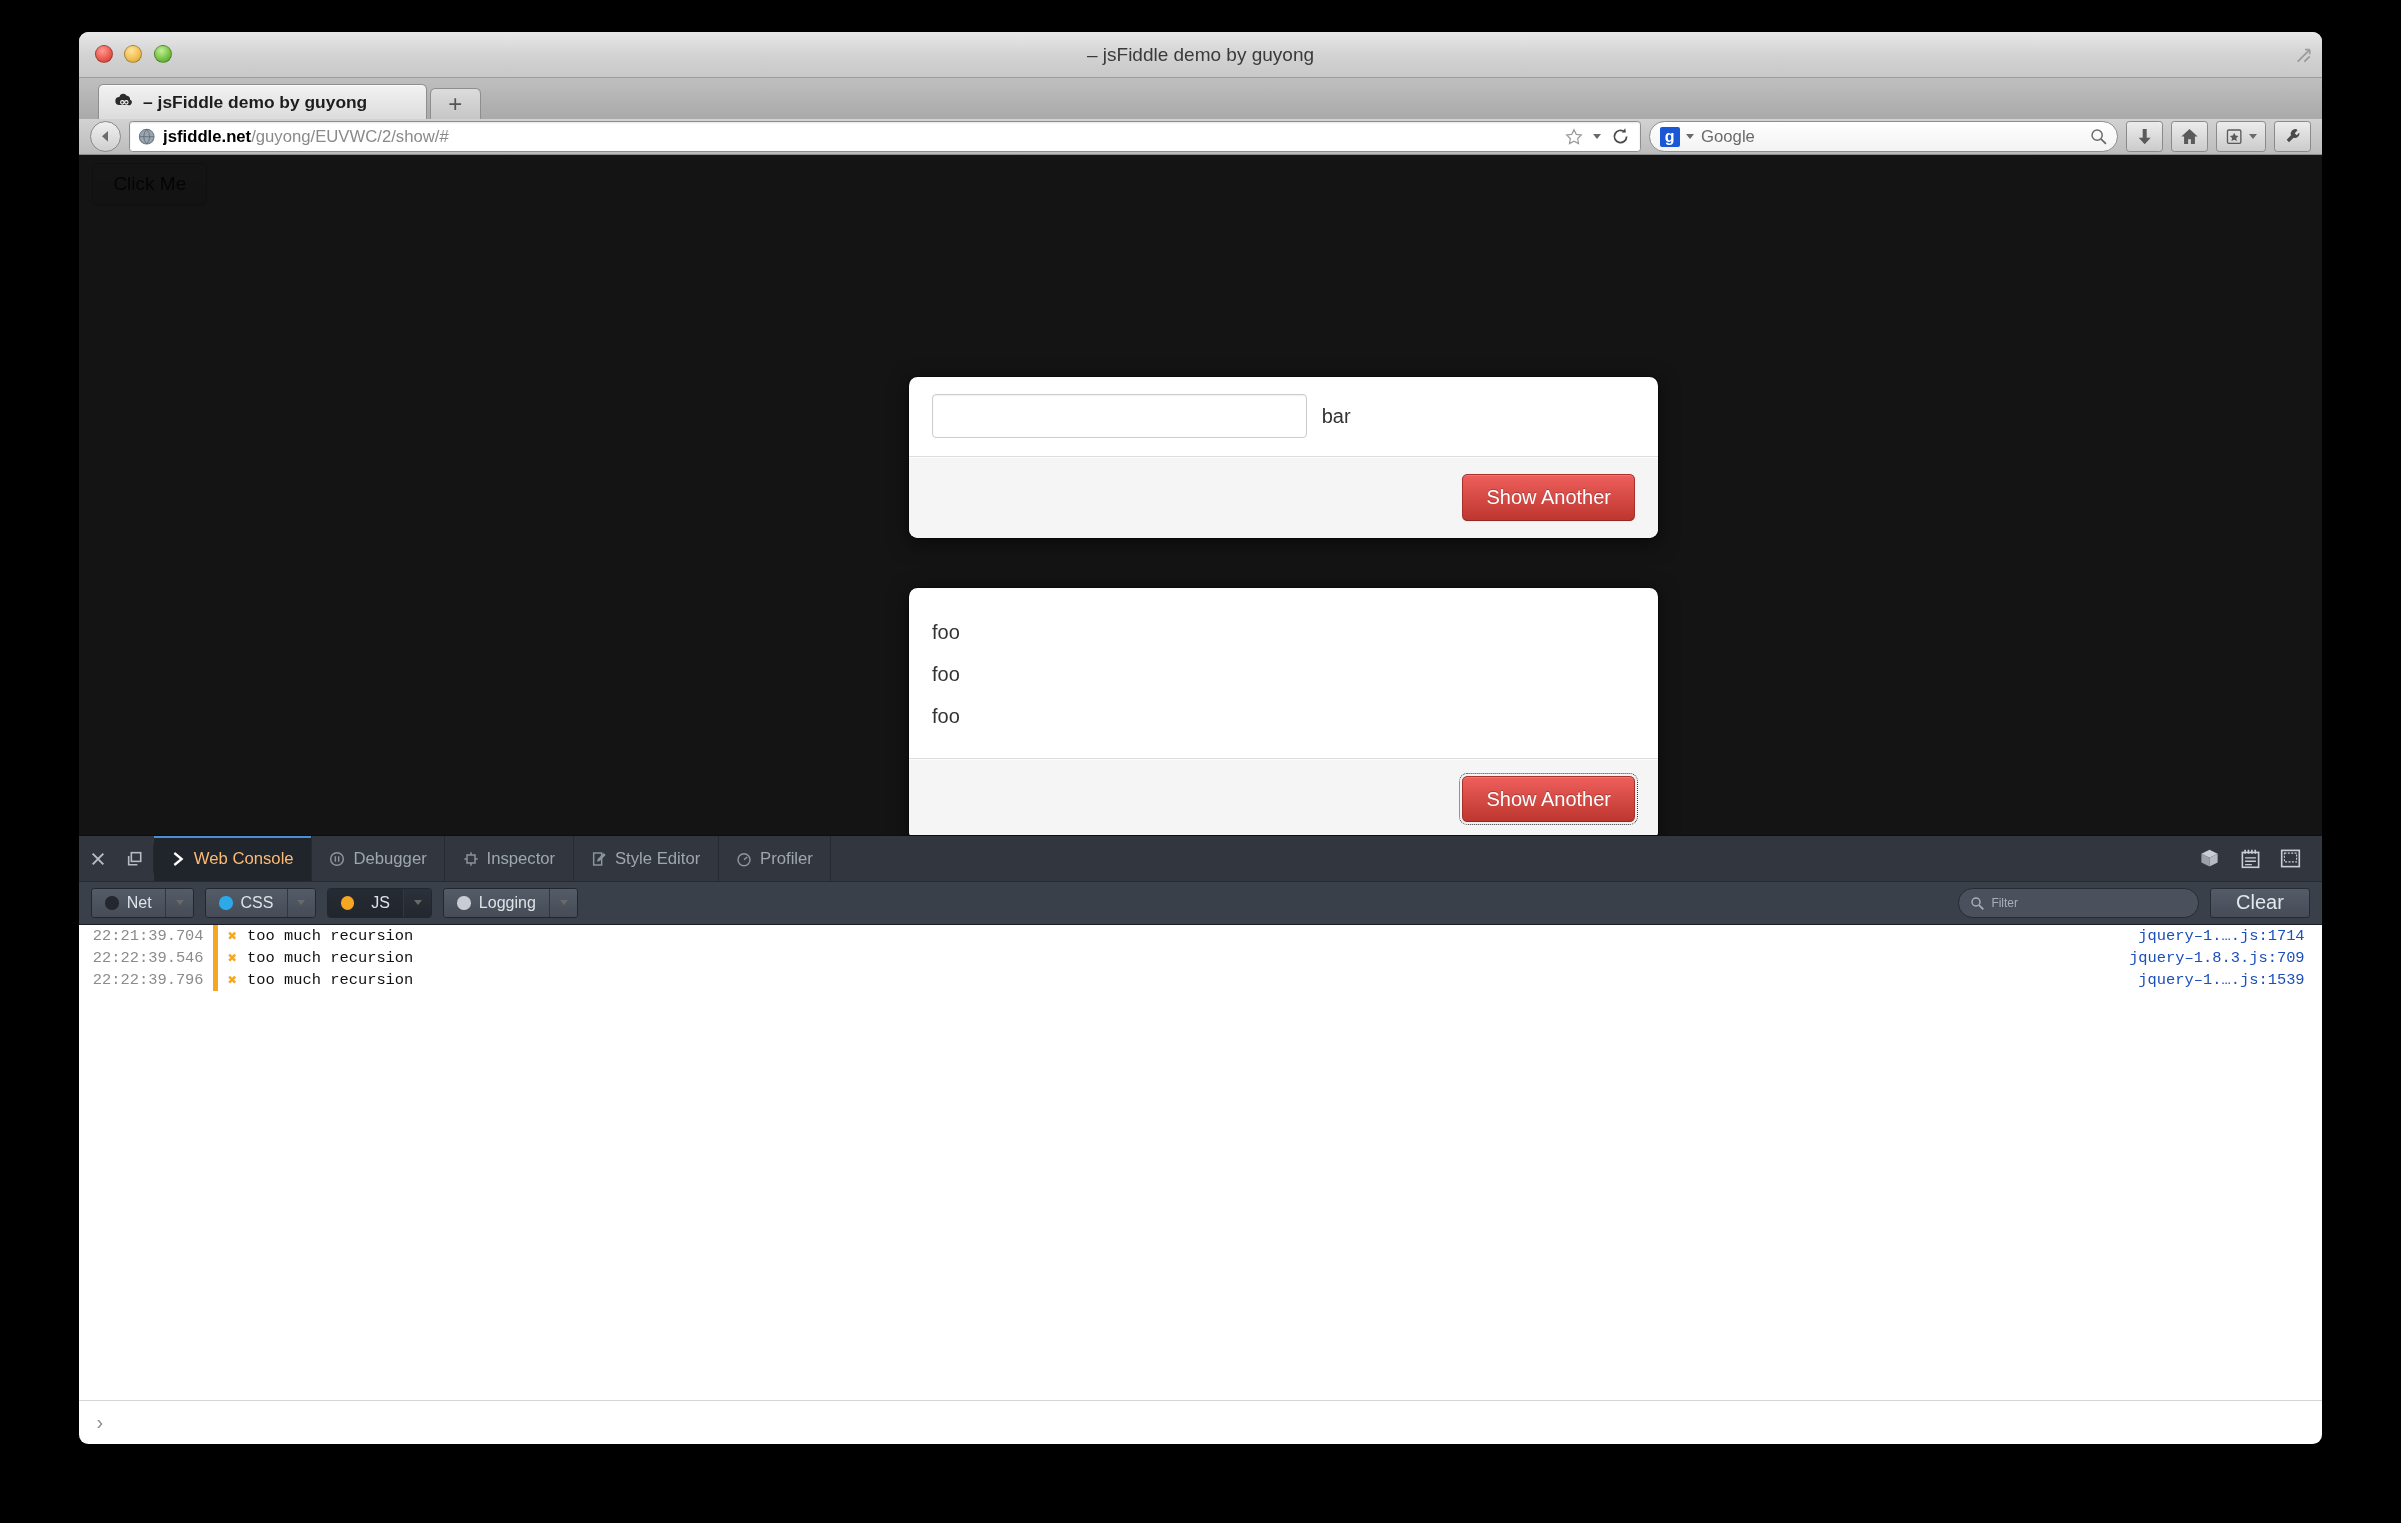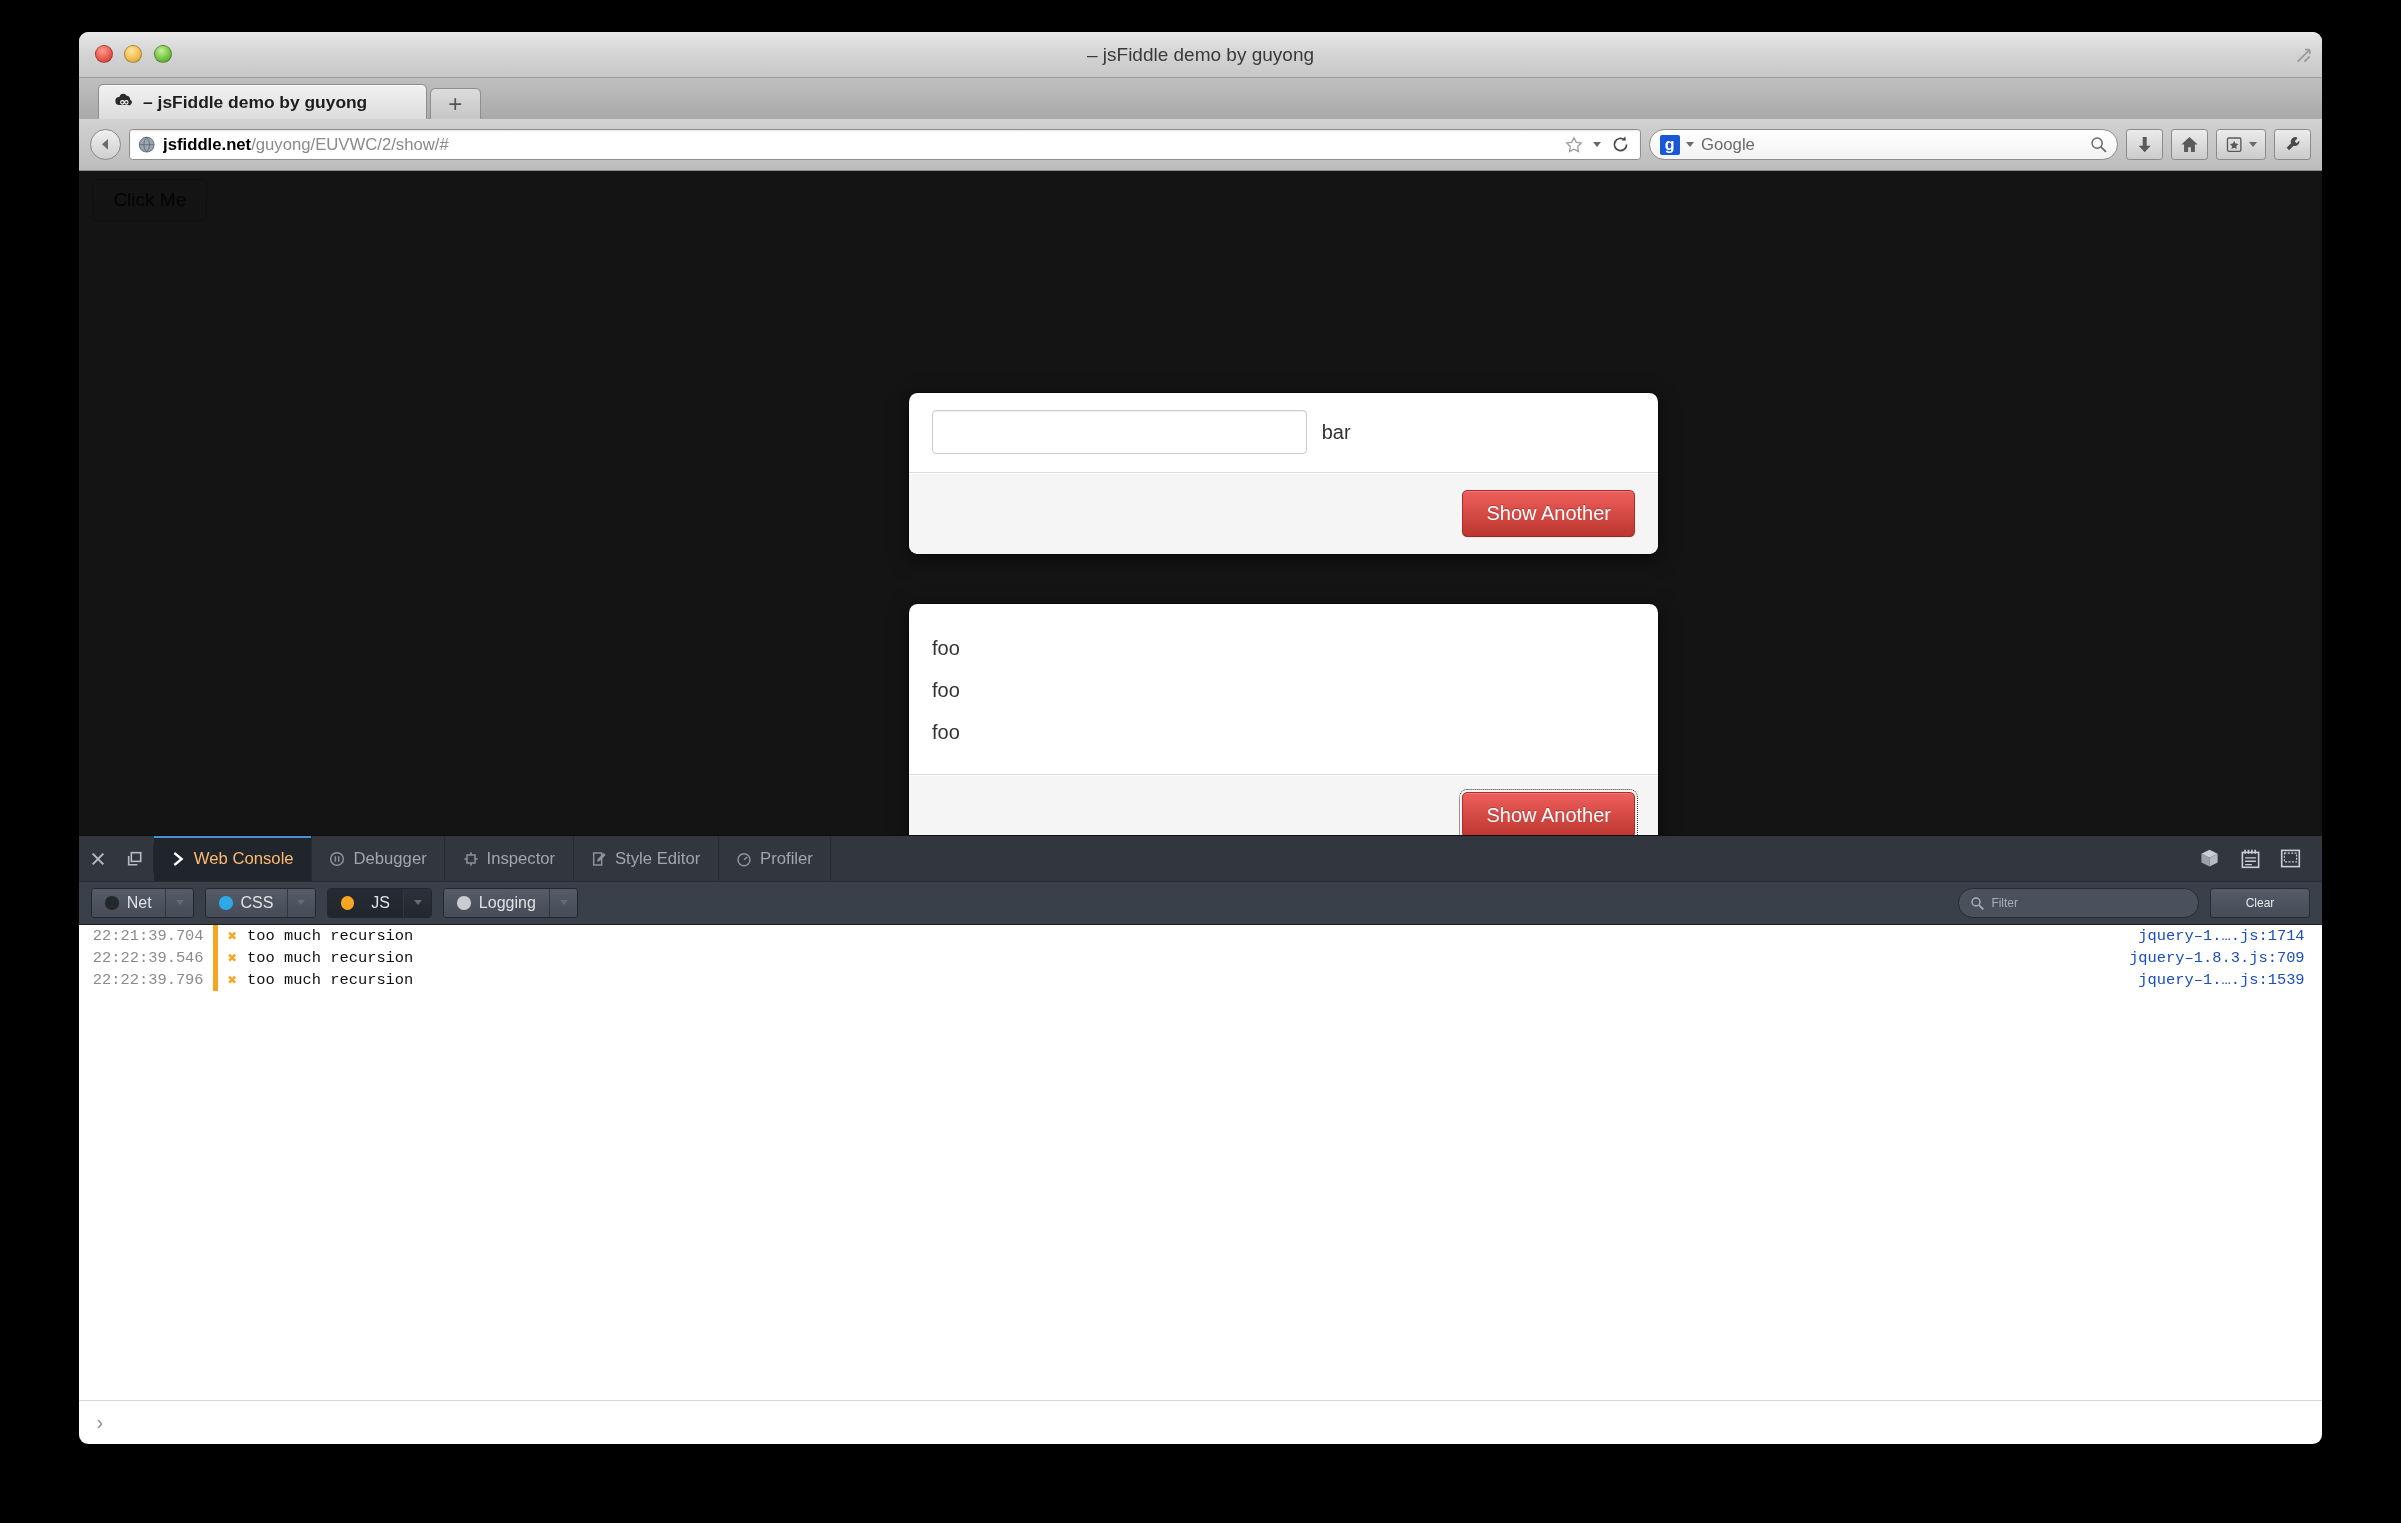--- a/index.html
+++ b/index.html
@@ -76,21 +76,21 @@
     width: 51px; height: 31px; margin-left: 2.7px;
     background: linear-gradient(to bottom, #dcdcdc, #c6c6c6);
     border: 0.7px solid #8e8e8e; border-bottom: none;
     border-radius: 5.4px 5.4px 0 0;
     display: flex; align-items: center; justify-content: center;
     font-size: 24px; color: #555; line-height: 1;
   }
 
   
   #navbar {
-    height: 52px;
+    height: 36px;
     background: linear-gradient(to bottom, #d2d2d2, #bcbcbc);
     border-bottom: 0.7px solid #8b8b8b;
     display: flex; align-items: center;
     padding: 0 10.7px; gap: 8px;
     flex: 0 0 auto;
   }
   .nav-back {
     width: 31px; height: 31px; border-radius: 50%;
     background: linear-gradient(to bottom, #f0f0f0, #cfcfcf);
     border: 0.7px solid #8a8a8a;
@@ -238,21 +238,21 @@
     margin-left: auto; width: 241px; height: 29.4px;
     background: #4a515c; border: 0.7px solid #262b33; border-radius: 14.7px;
     display: flex; align-items: center; gap: 6.7px; padding: 0 10.7px;
     font-size: 12px; color: #a9b0ba;
   }
   .clear-btn {
     width: 100px; height: 29.4px;
     background: linear-gradient(to bottom, #545c68, #454c57);
     border: 0.7px solid #262b33; border-radius: 3.3px;
     display: flex; align-items: center; justify-content: center;
-    font-size: 12px; color: #e4e8ed;
+    font-size: 20px; color: #e4e8ed;
   }
 
   #dt-console { flex: 1 1 auto; background: #fff; overflow: hidden; position: relative; }
   .log-row {
     display: flex; align-items: center;
     height: 22px; font-family: "Liberation Mono", monospace; font-size: 15.4px;
   }
   .log-time { width: 134px; text-align: right; color: #8b8b8b; padding-right: 9.4px; }
   .log-bar { width: 4.7px; align-self: stretch; background: #f5a623; }
   .log-icon { width: 29.4px; text-align: center; color: #f5a623; font-weight: bold; }

